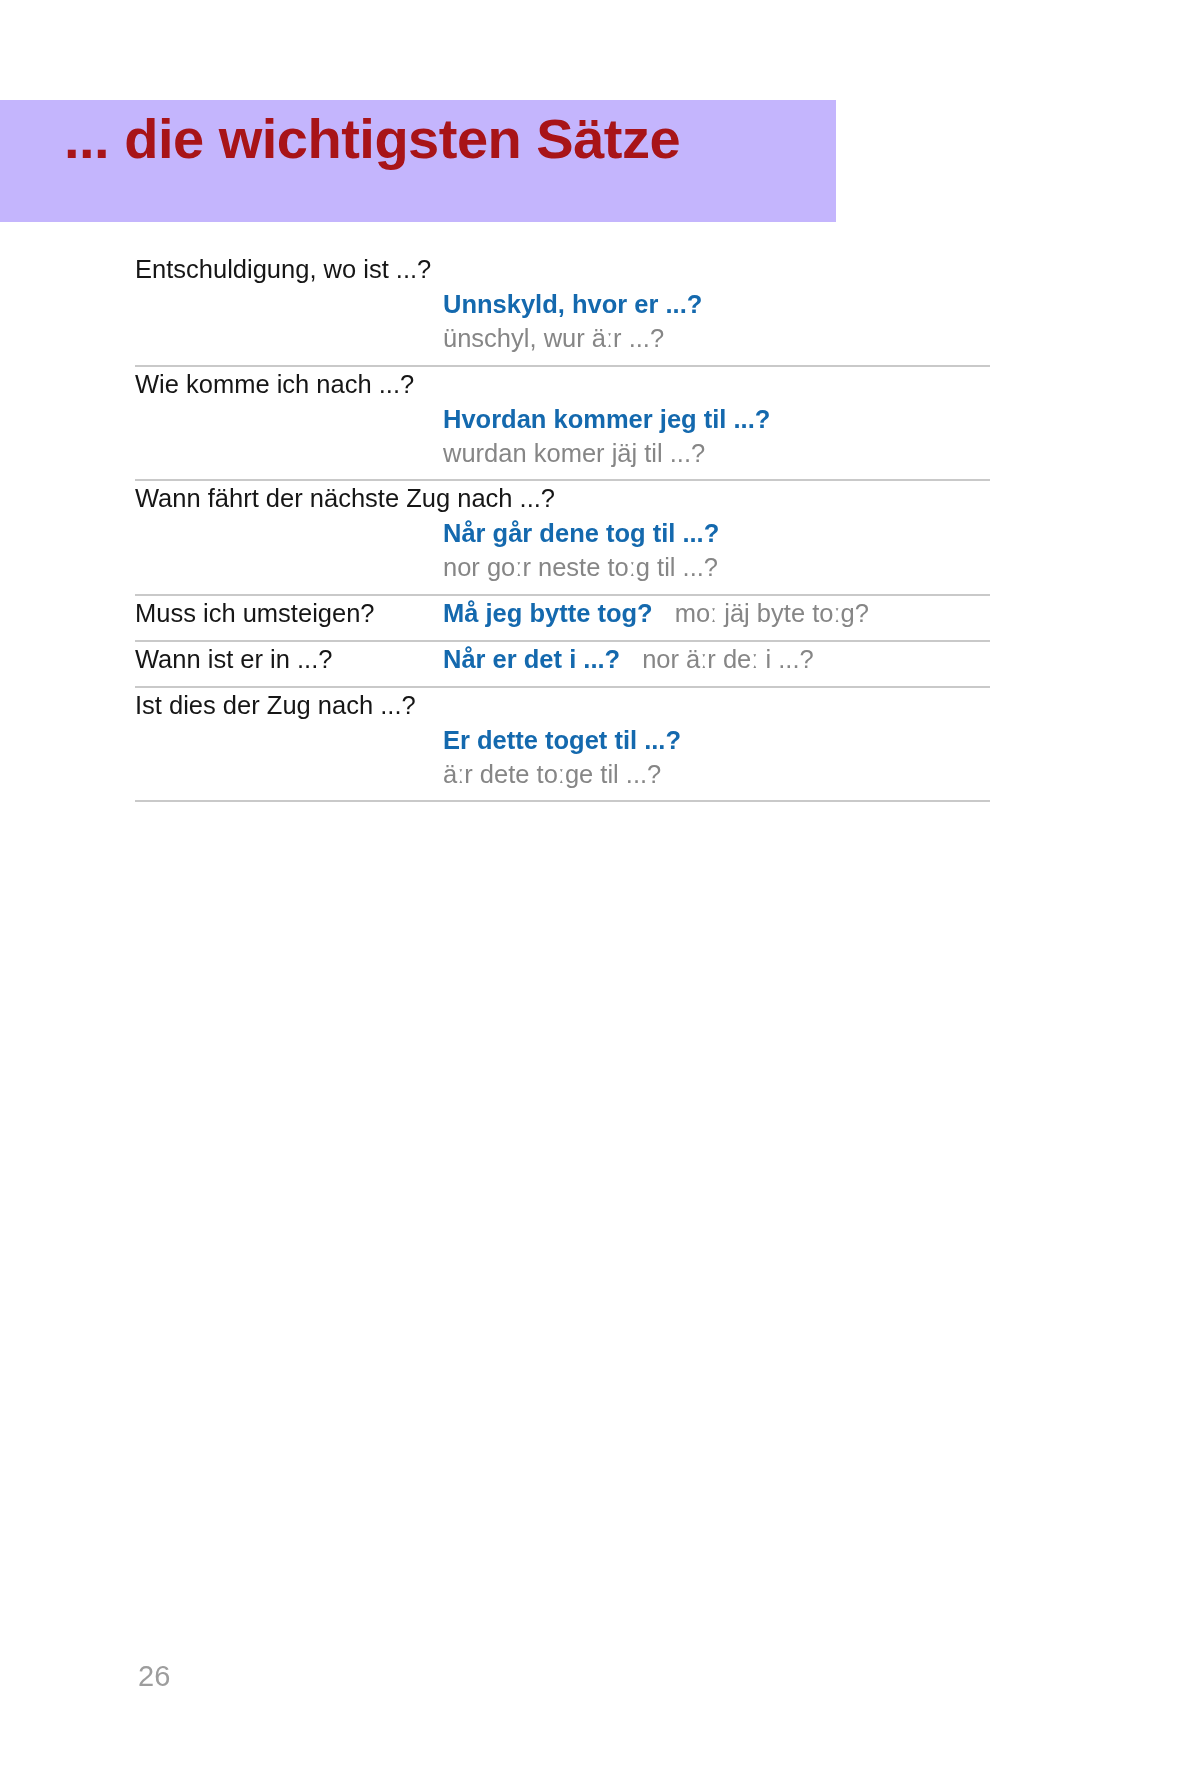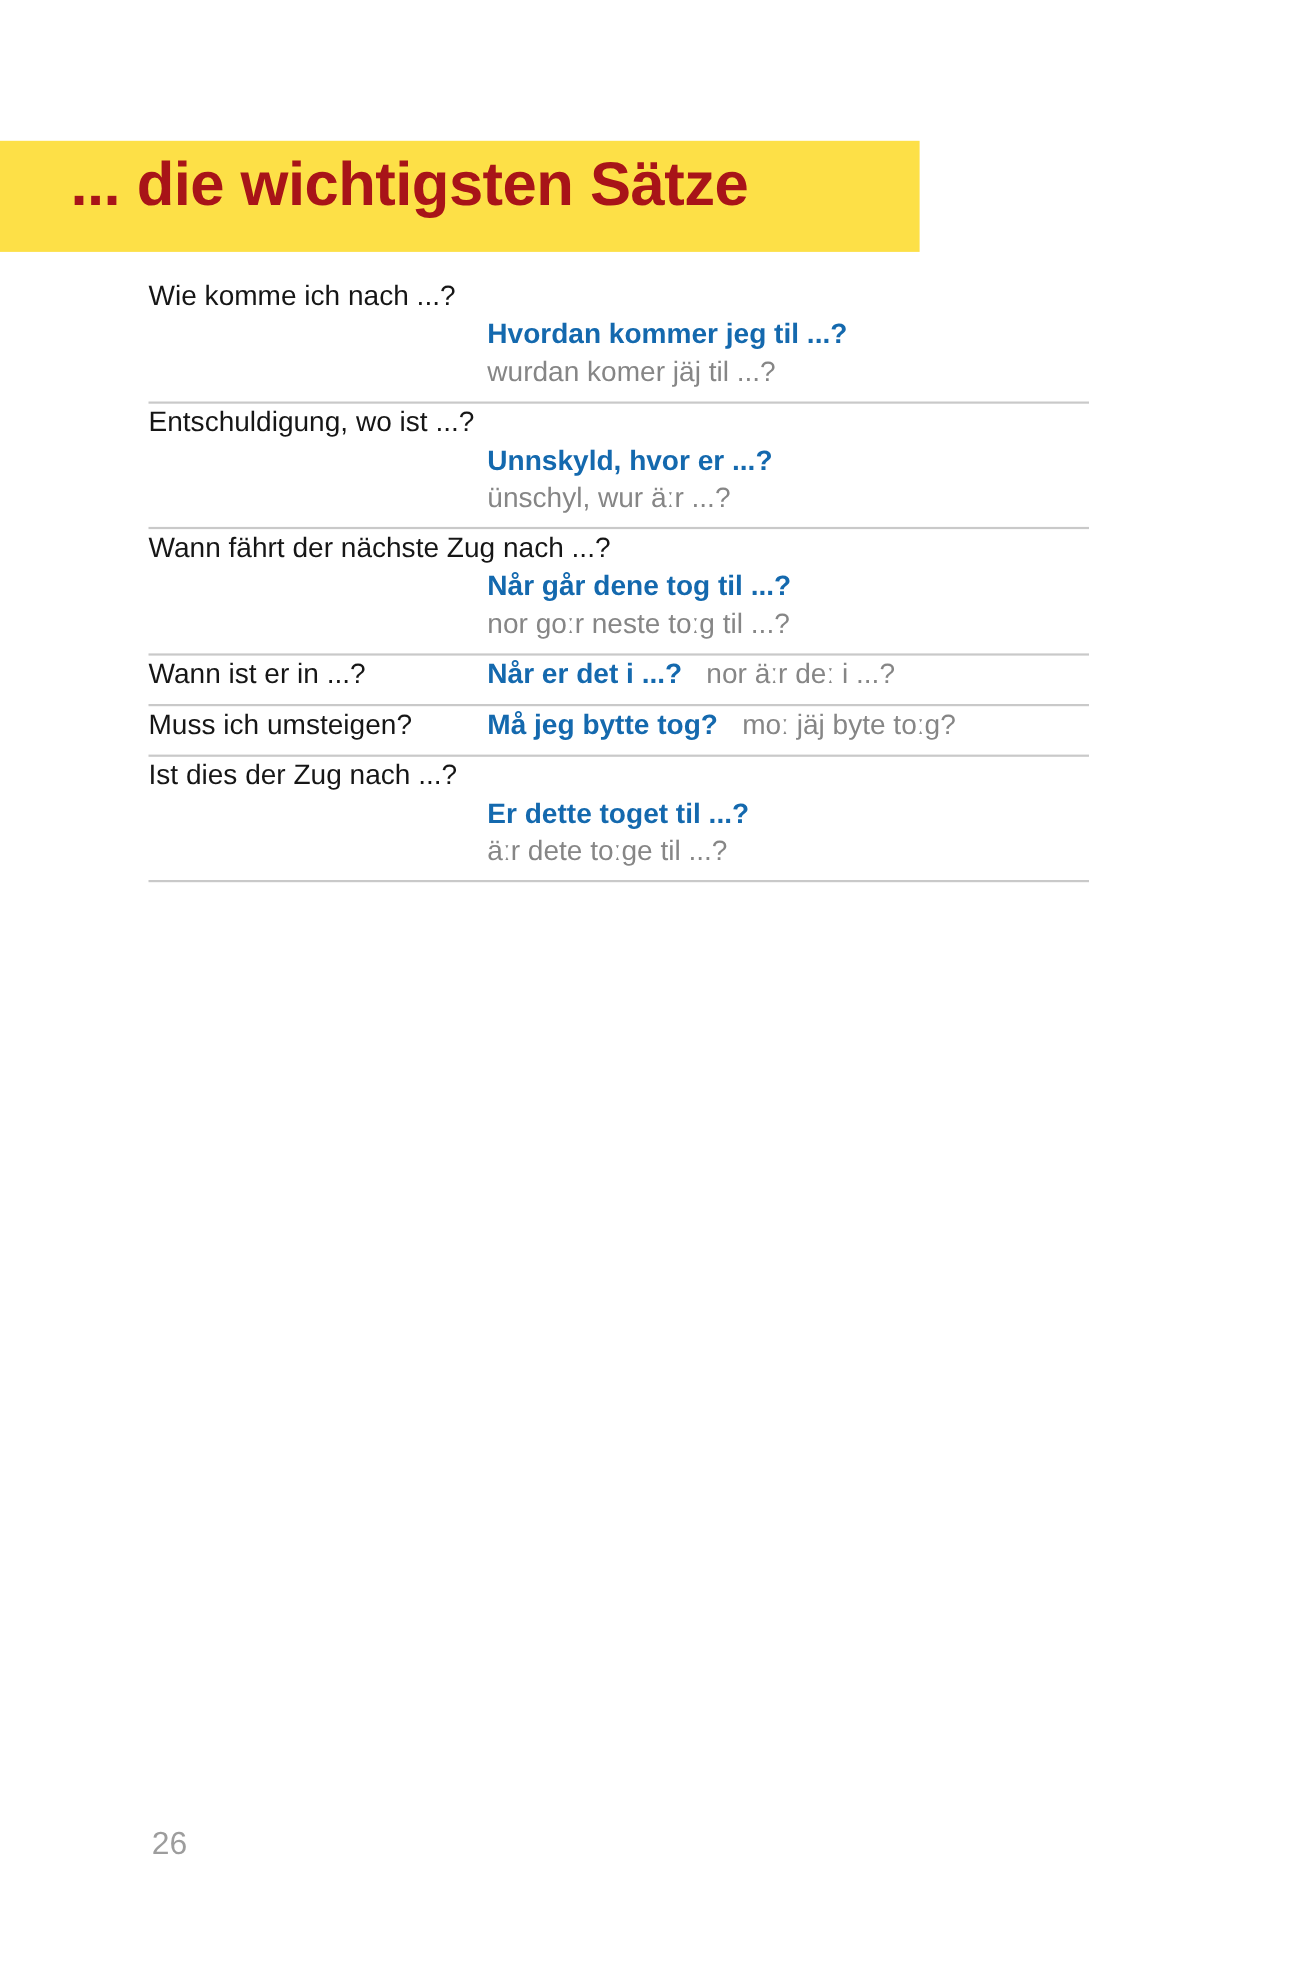--- a/index.html
+++ b/index.html
@@ -12,24 +12,24 @@
     height: 1784px;
     position: relative;
     font-family: "Liberation Sans", sans-serif;
     overflow: hidden;
   }
 
   
   #header-banner {
     position: absolute;
     left: 0;
-    top: 128px;
+    top: 100px;
     width: 836px;
-    height: 101px;
-    background: #fde047;
+    height: 122px;
+    background: #c4b5fd;
   }
   #header-title {
     position: absolute;
     left: 64px;
     top: 6px;
     font-size: 56px;
     font-weight: bold;
     color: #a81418;
     letter-spacing: -0.5px;
     white-space: nowrap;
@@ -133,52 +133,52 @@
 </style>
 </head>
 <body>
 
 <div id="header-banner">
   <div id="header-title">... die wichtigsten Sätze</div>
 </div>
 
 <div id="phrase-list">
 
+  <div class="phrase-block first">
+    <div class="row-de">Entschuldigung, wo ist ...?</div>
+    <div class="row-target indent">Unnskyld, hvor er ...?</div>
+    <div class="row-pron indent">ünschyl, wur äːr ...?</div>
+  </div>
+
   <div class="phrase-block">
     <div class="row-de">Wie komme ich nach ...?</div>
     <div class="row-target indent">Hvordan kommer jeg til ...?</div>
     <div class="row-pron indent">wurdan komer jäj til ...?</div>
-  </div>
-
-  <div class="phrase-block first">
-    <div class="row-de">Entschuldigung, wo ist ...?</div>
-    <div class="row-target indent">Unnskyld, hvor er ...?</div>
-    <div class="row-pron indent">ünschyl, wur äːr ...?</div>
   </div>
 
 
   <div class="phrase-block">
     <div class="row-de">Wann fährt der nächste Zug nach ...?</div>
     <div class="row-target indent">Når går dene tog til ...?</div>
     <div class="row-pron indent">nor goːr neste toːg til ...?</div>
   </div>
 
   <div class="phrase-block">
     <div class="inline-row">
-      <div class="row-de">Wann ist er in ...?</div>
-      <div class="row-target">Når er det i ...?</div>
-      <div class="row-pron">nor äːr deː i ...?</div>
+      <div class="row-de">Muss ich umsteigen?</div>
+      <div class="row-target">Må jeg bytte tog?</div>
+      <div class="row-pron">moː jäj byte toːg?</div>
     </div>
   </div>
 
   <div class="phrase-block">
     <div class="inline-row">
-      <div class="row-de">Muss ich umsteigen?</div>
-      <div class="row-target">Må jeg bytte tog?</div>
-      <div class="row-pron">moː jäj byte toːg?</div>
+      <div class="row-de">Wann ist er in ...?</div>
+      <div class="row-target">Når er det i ...?</div>
+      <div class="row-pron">nor äːr deː i ...?</div>
     </div>
   </div>
 
 
   <div class="phrase-block">
     <div class="row-de">Ist dies der Zug nach ...?</div>
     <div class="row-target indent">Er dette toget til ...?</div>
     <div class="row-pron indent">äːr dete toːge til ...?</div>
   </div>
 

